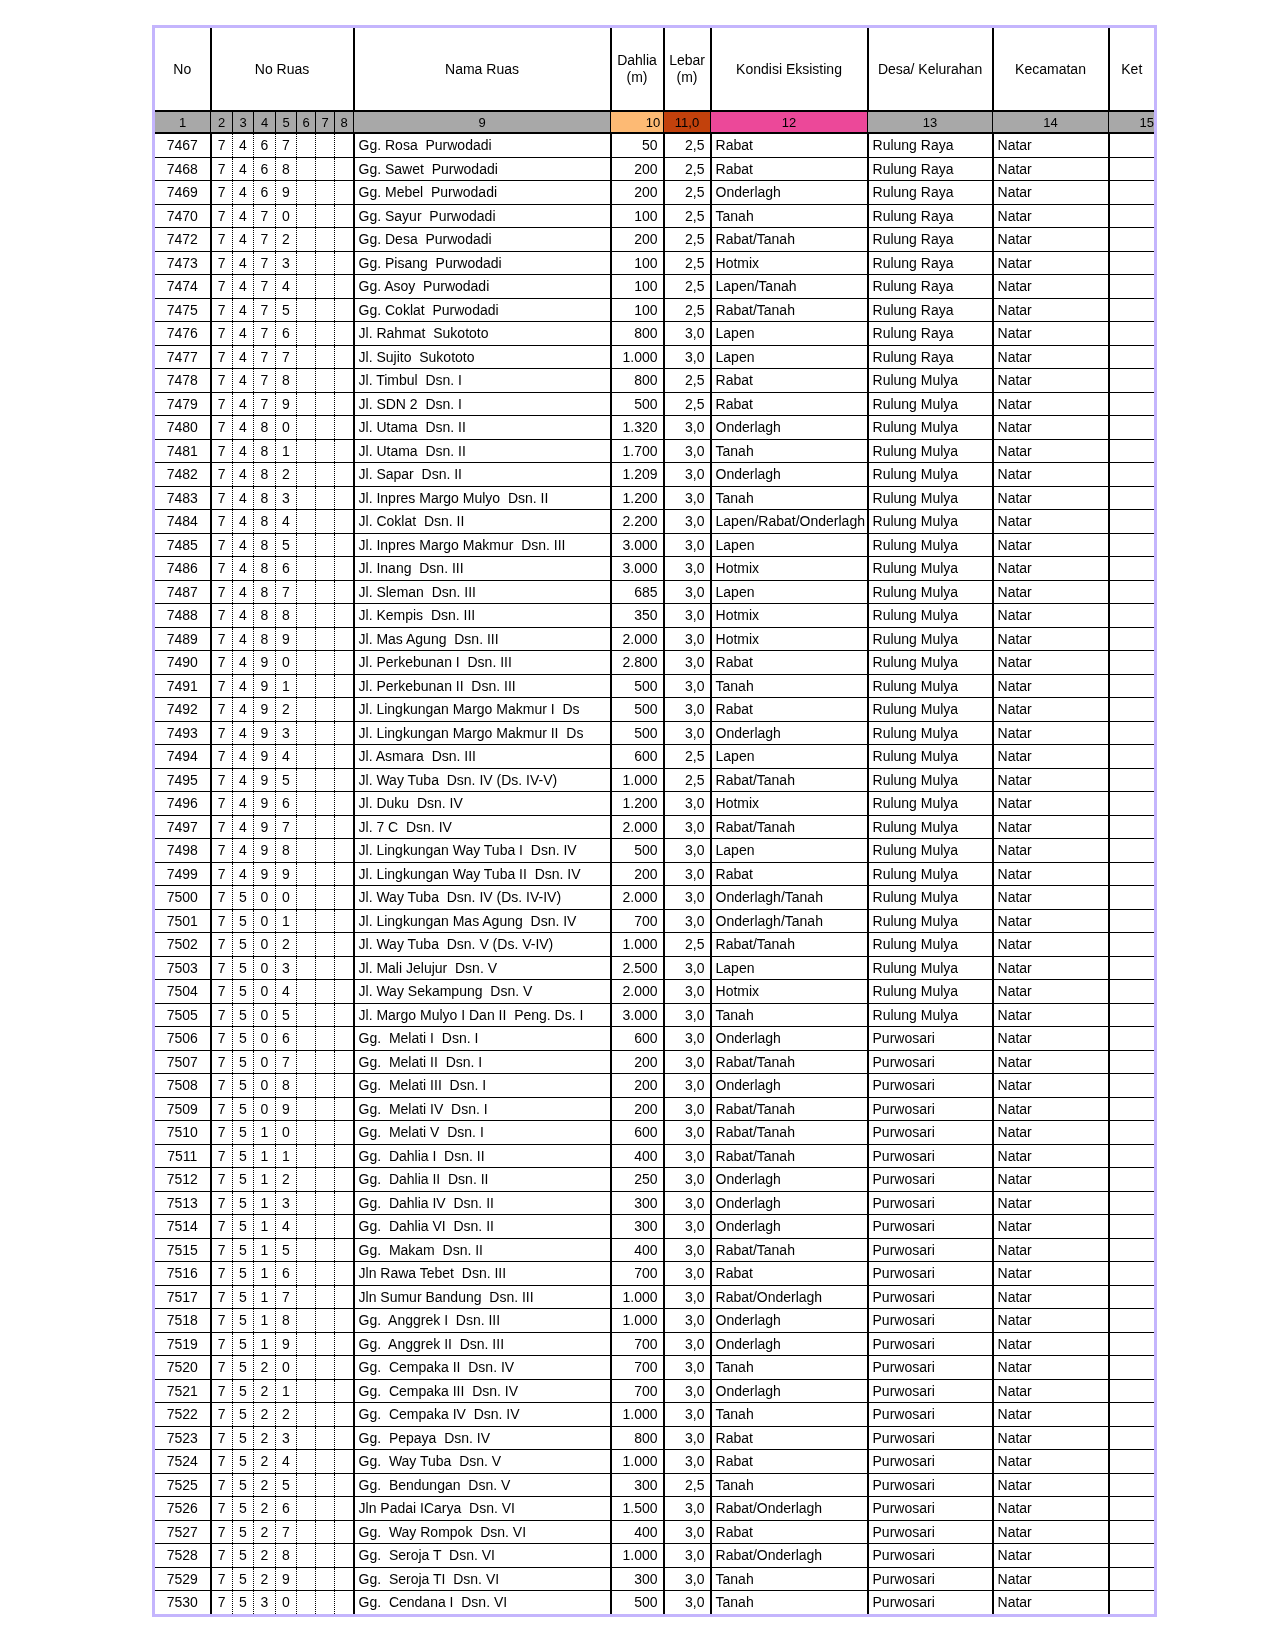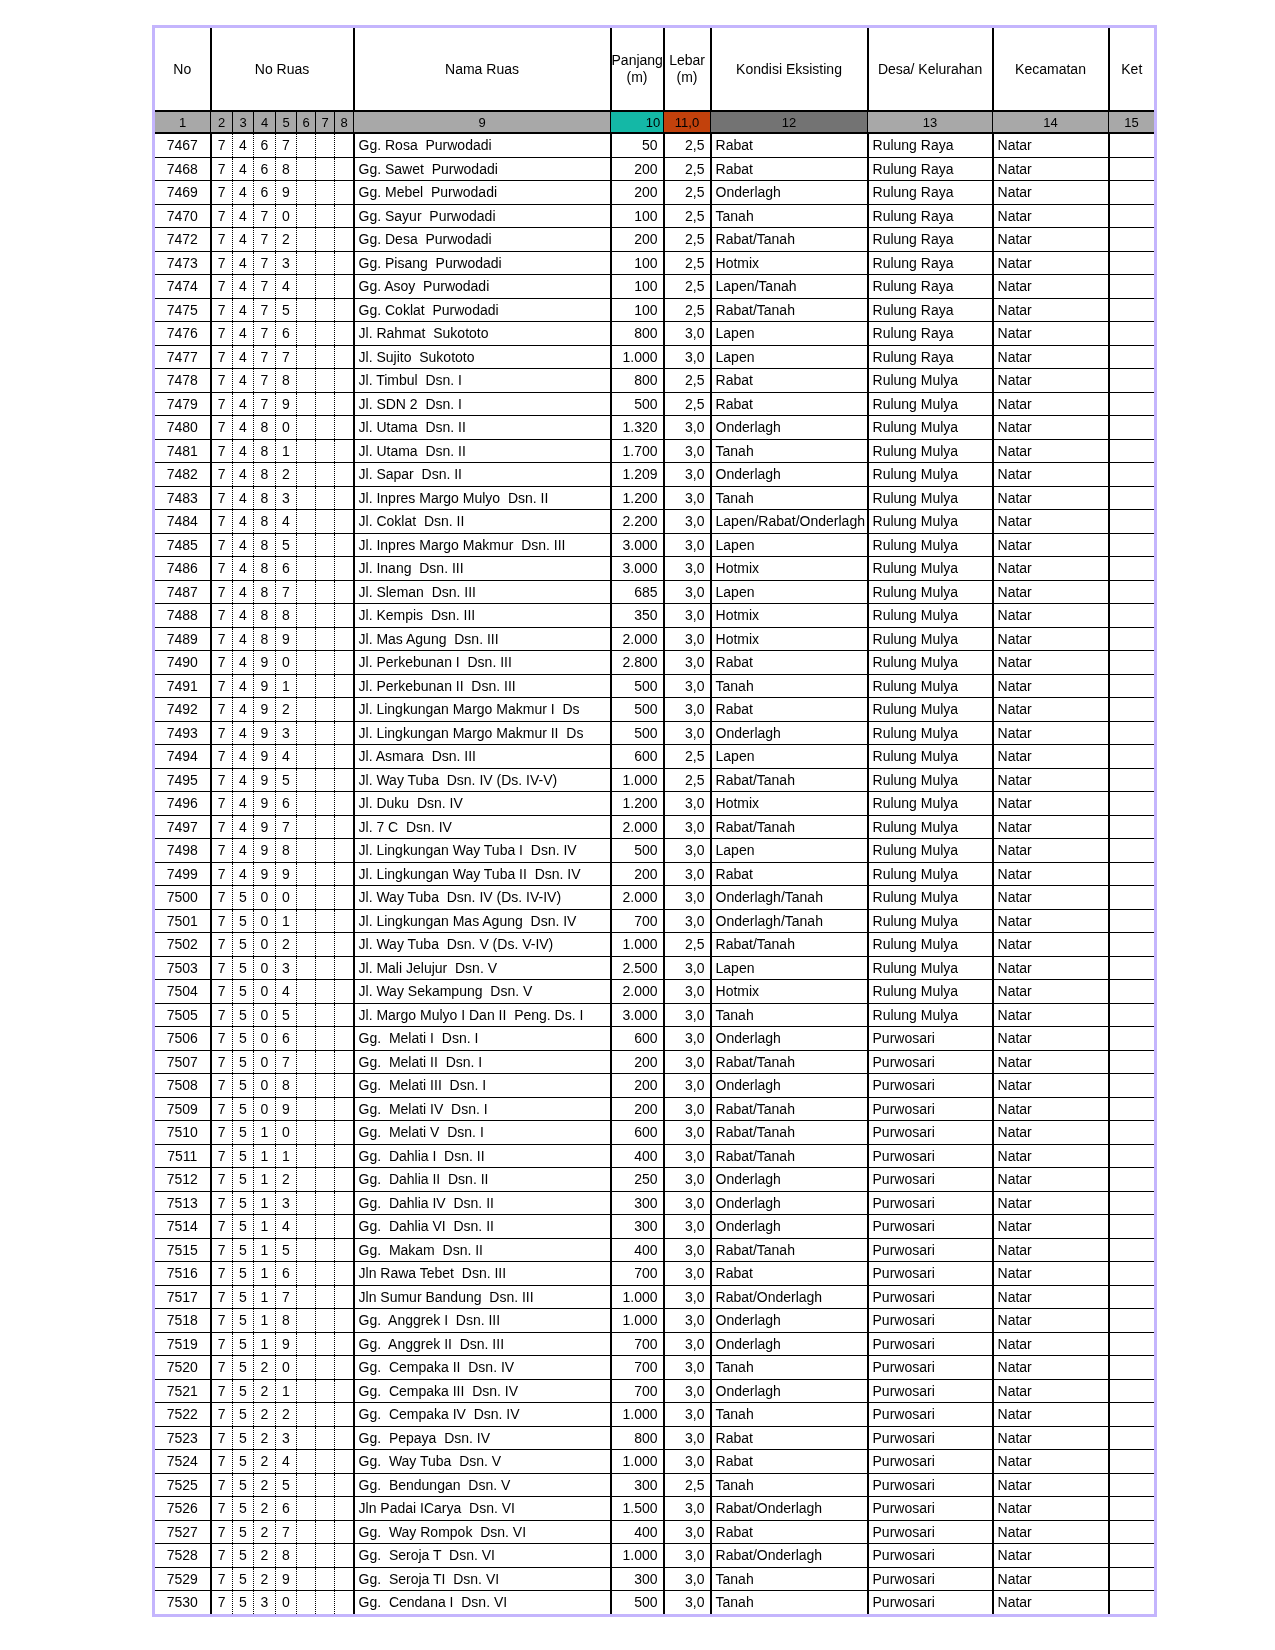--- a/index.html
+++ b/index.html
@@ -18,21 +18,21 @@
     font-weight:normal; vertical-align:middle;
   }
   
   .head-main th {
     border:2px solid #000; height:82px; text-align:center;
     font-size:14px; line-height:17px; background:#fff;
   }
   
   .head-nums th {
     border:1px solid #000; border-bottom:2px solid #000;
-    height:20px; font-size:13px; text-align:center;
+    height:20px; font-size:13px; text-align:right;
   }
   
   tbody td { border:1px solid #000; height:22.5px; font-size:14px; }
   .c-no   { border-right:2px solid #000; text-align:center; }
   .c-r    { border-left:1px dotted #000; border-right:1px dotted #000; text-align:center; }
   .c-nama { border-left:2px solid #000; border-right:2px solid #000; text-align:left; padding-left:4px; }
   .c-panjang { border-right:2px solid #000; text-align:right; padding-right:5px; }
   .c-lebar   { border-right:2px solid #000; text-align:right; padding-right:5px; }
   .c-kondisi { border-right:2px solid #000; text-align:left; padding-left:4px; }
   .c-desa    { border-right:2px solid #000; text-align:left; padding-left:4px; }
@@ -65,40 +65,40 @@
         <col style="width:157px">
       <col style="width:125px">
         <col style="width:116px">
         <col style="width:47px">
     </colgroup>
     <thead>
       <tr class="head-main">
         <th>No</th>
         <th colspan="7">No Ruas</th>
         <th>Nama Ruas</th>
-        <th><div>Panjang</div><div>(m)</div></th>
+        <th><div>Dahlia</div><div>(m)</div></th>
         <th><div>Lebar</div><div>(m)</div></th>
         <th>Kondisi Eksisting</th>
         <th>Desa/ Kelurahan</th>
         <th>Kecamatan</th>
         <th>Ket</th>
       </tr>
       <tr class="head-nums" id="col-num-row" style="background: rgb(168, 168, 168);">
           <th class="c-no" style="background: rgb(168, 168, 168);">1</th>
           <th class="c-r" style="background: rgb(168, 168, 168);">2</th>
           <th class="c-r" style="background: rgb(168, 168, 168);">3</th>
           <th class="c-r" style="background: rgb(168, 168, 168);">4</th>
           <th class="c-r" style="background: rgb(168, 168, 168);">5</th>
           <th class="c-r" style="background: rgb(168, 168, 168);">6</th>
           <th class="c-r" style="background: rgb(168, 168, 168);">7</th>
           <th class="c-r" style="background: rgb(168, 168, 168);">8</th>
           <th class="c-nama" style="background: rgb(168, 168, 168);">9</th>
-          <th class="c-panjang" style="background: #14b8a6; padding-left: 32px;">10</th>
+          <th class="c-panjang" style="background: #fdba74; padding-left: 32px;">10</th>
           <th class="c-lebar" style="background: #c2410c;">11,0</th>
-          <th class="c-kondisi" style="background: #737373;">12</th>
+          <th class="c-kondisi" style="background: #ec4899;">12</th>
           <th class="c-desa" style="background: rgb(168, 168, 168); margin-top: 23px;">13</th>
           <th class="c-kec" style="background: rgb(168, 168, 168);">14</th>
           <th class="c-ket" style="background: rgb(168, 168, 168);">15</th>
         </tr>
     </thead>
     <tbody id="tbody">
         <tr>
           <td class="c-no">7467</td>
           <td class="c-r">7</td>
           <td class="c-r">4</td>

